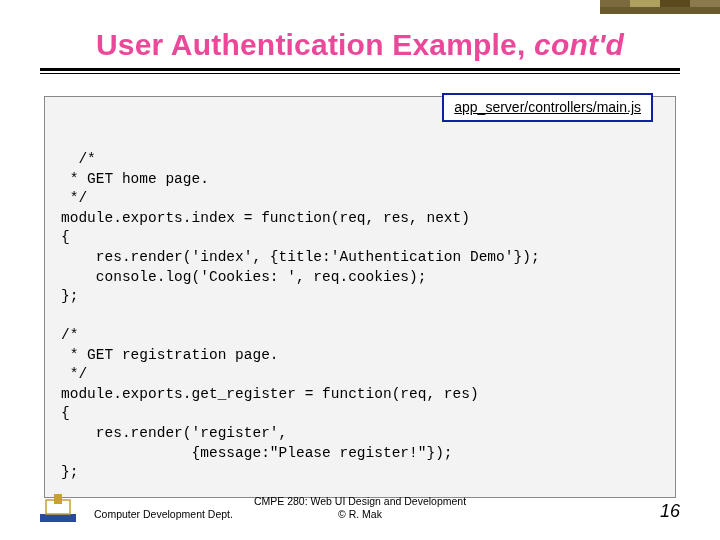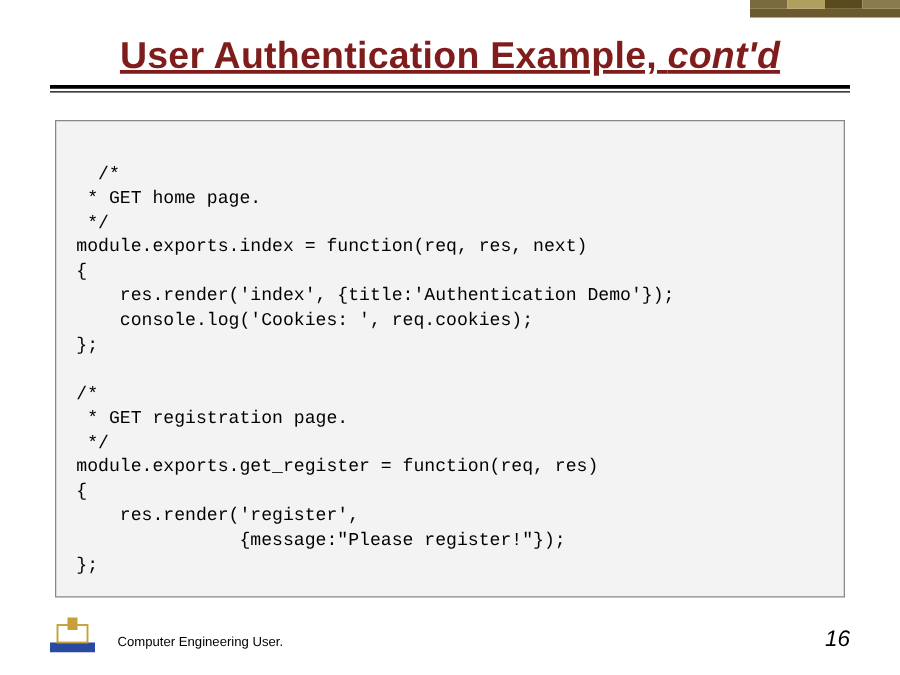--- a/index.html
+++ b/index.html
@@ -22,23 +22,22 @@
   .corner-deco .row1 { height: 7px; display: flex; }
   .corner-deco .row1 div:nth-child(1){ width:30px; background:#7a6a3d; }
   .corner-deco .row1 div:nth-child(2){ width:30px; background:#b0a060; }
   .corner-deco .row1 div:nth-child(3){ width:30px; background:#5a4a1d; }
   .corner-deco .row1 div:nth-child(4){ width:30px; background:#8a7a4d; }
   .corner-deco .row2 { height:7px; background:#6a5a2d; }
   .title {
     font-size: 30px;
     text-align: center;
     margin: 28px 30px 6px 30px;
-    color: #7f1d1d;
+    color: #ec4899;
     letter-spacing: 0.2px;
-    text-decoration: underline;
   }
   .title em { font-style: italic; }
   .rule-wrap { margin: 0 40px; }
   .rule1 { height: 3px; background: #000; }
   .rule-gap { height: 2px; }
   .rule2 { height: 1px; background: #000; }
   .code-box {
     position: relative;
     margin: 22px 44px 0 44px;
     border: 1px solid #888;
@@ -109,20 +108,21 @@
   <span>User Authentication Example, </span><em>cont'd</em>
 </h1>
 
 <div class="rule-wrap">
   <div class="rule1"></div>
   <div class="rule-gap"></div>
   <div class="rule2"></div>
 </div>
 
 <div class="code-box">
+  <div class="file-badge">app_server/controllers/main.js</div>
   <span>/*
  * GET home page.
  */
 module.exports.index = function(req, res, next)
 {
     res.render('index', {title:'Authentication Demo'});
     console.log('Cookies: ', req.cookies);
 };
 
 /*
@@ -137,16 +137,20 @@
 
 <div class="footer">
   <div class="logo">
     <svg viewBox="0 0 36 30" width="36" height="30">
       <rect x="0" y="22" width="36" height="8" fill="#2a4aa0"></rect>
       <rect x="6" y="8" width="24" height="14" fill="none" stroke="#c9a038" stroke-width="1.5"></rect>
       <rect x="14" y="2" width="8" height="10" fill="#c9a038"></rect>
     </svg>
   </div>
   <div class="left-text">
-    <div>Computer Engineering User.</div>
+    <div>Computer Development Dept.</div>
+  </div>
+  <div class="center-text">
+    <div>CMPE 280: Web UI Design and Development</div>
+    <div>© R. Mak</div>
   </div>
   <div class="page">16</div>
 </div>
 
 </body></html>

